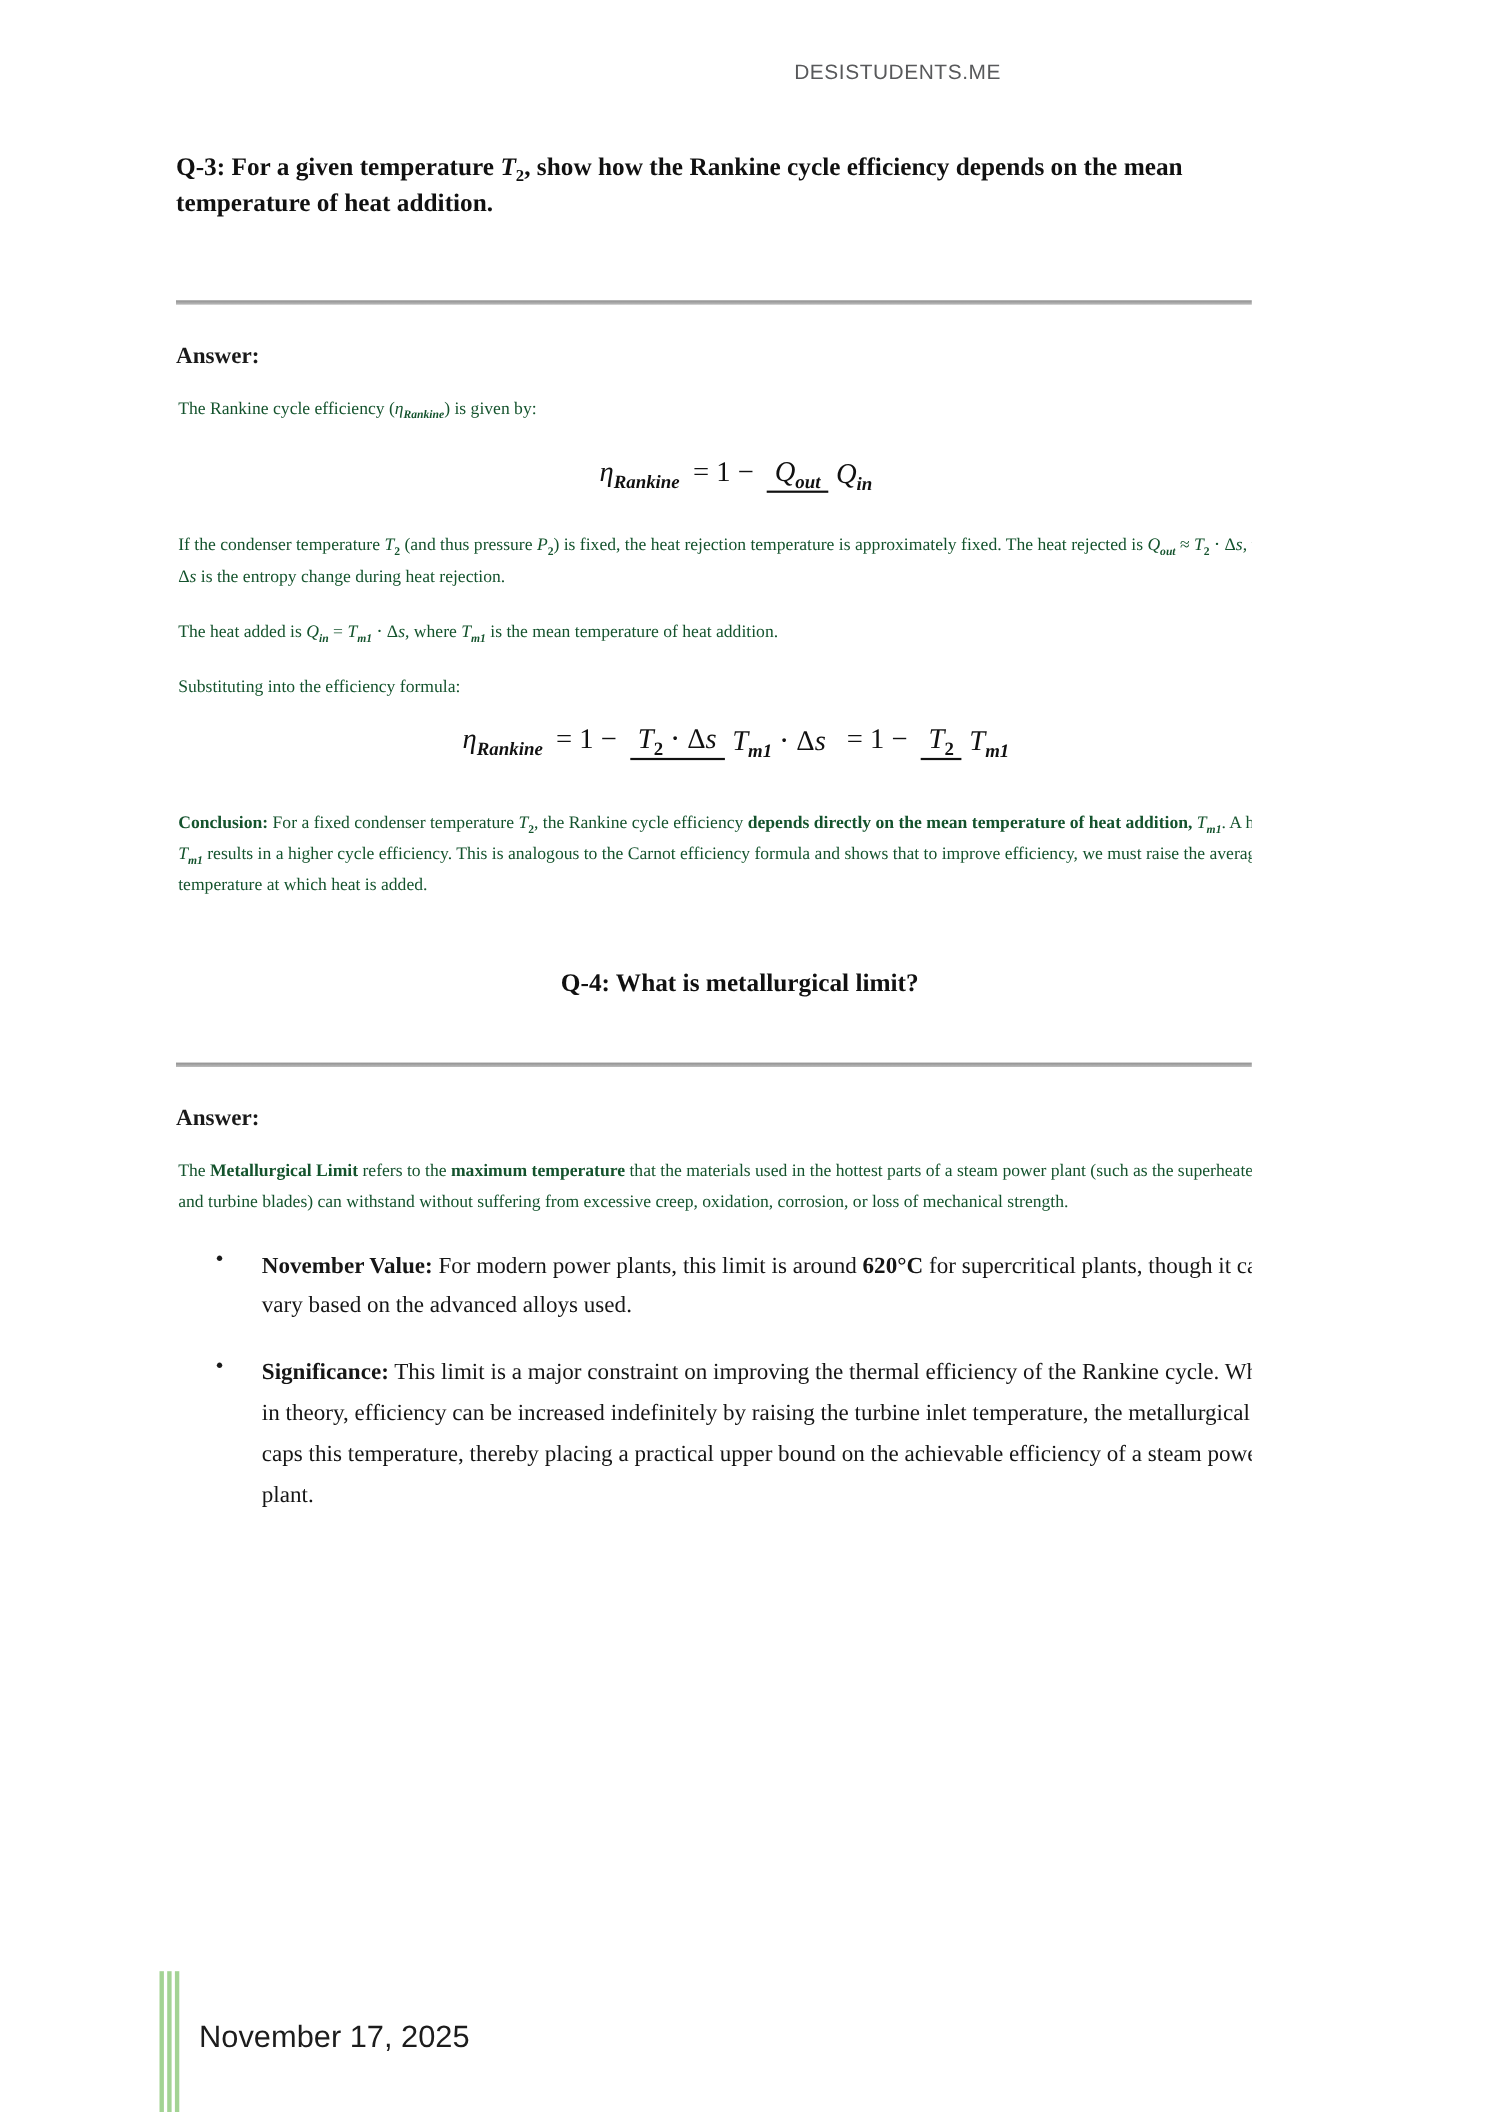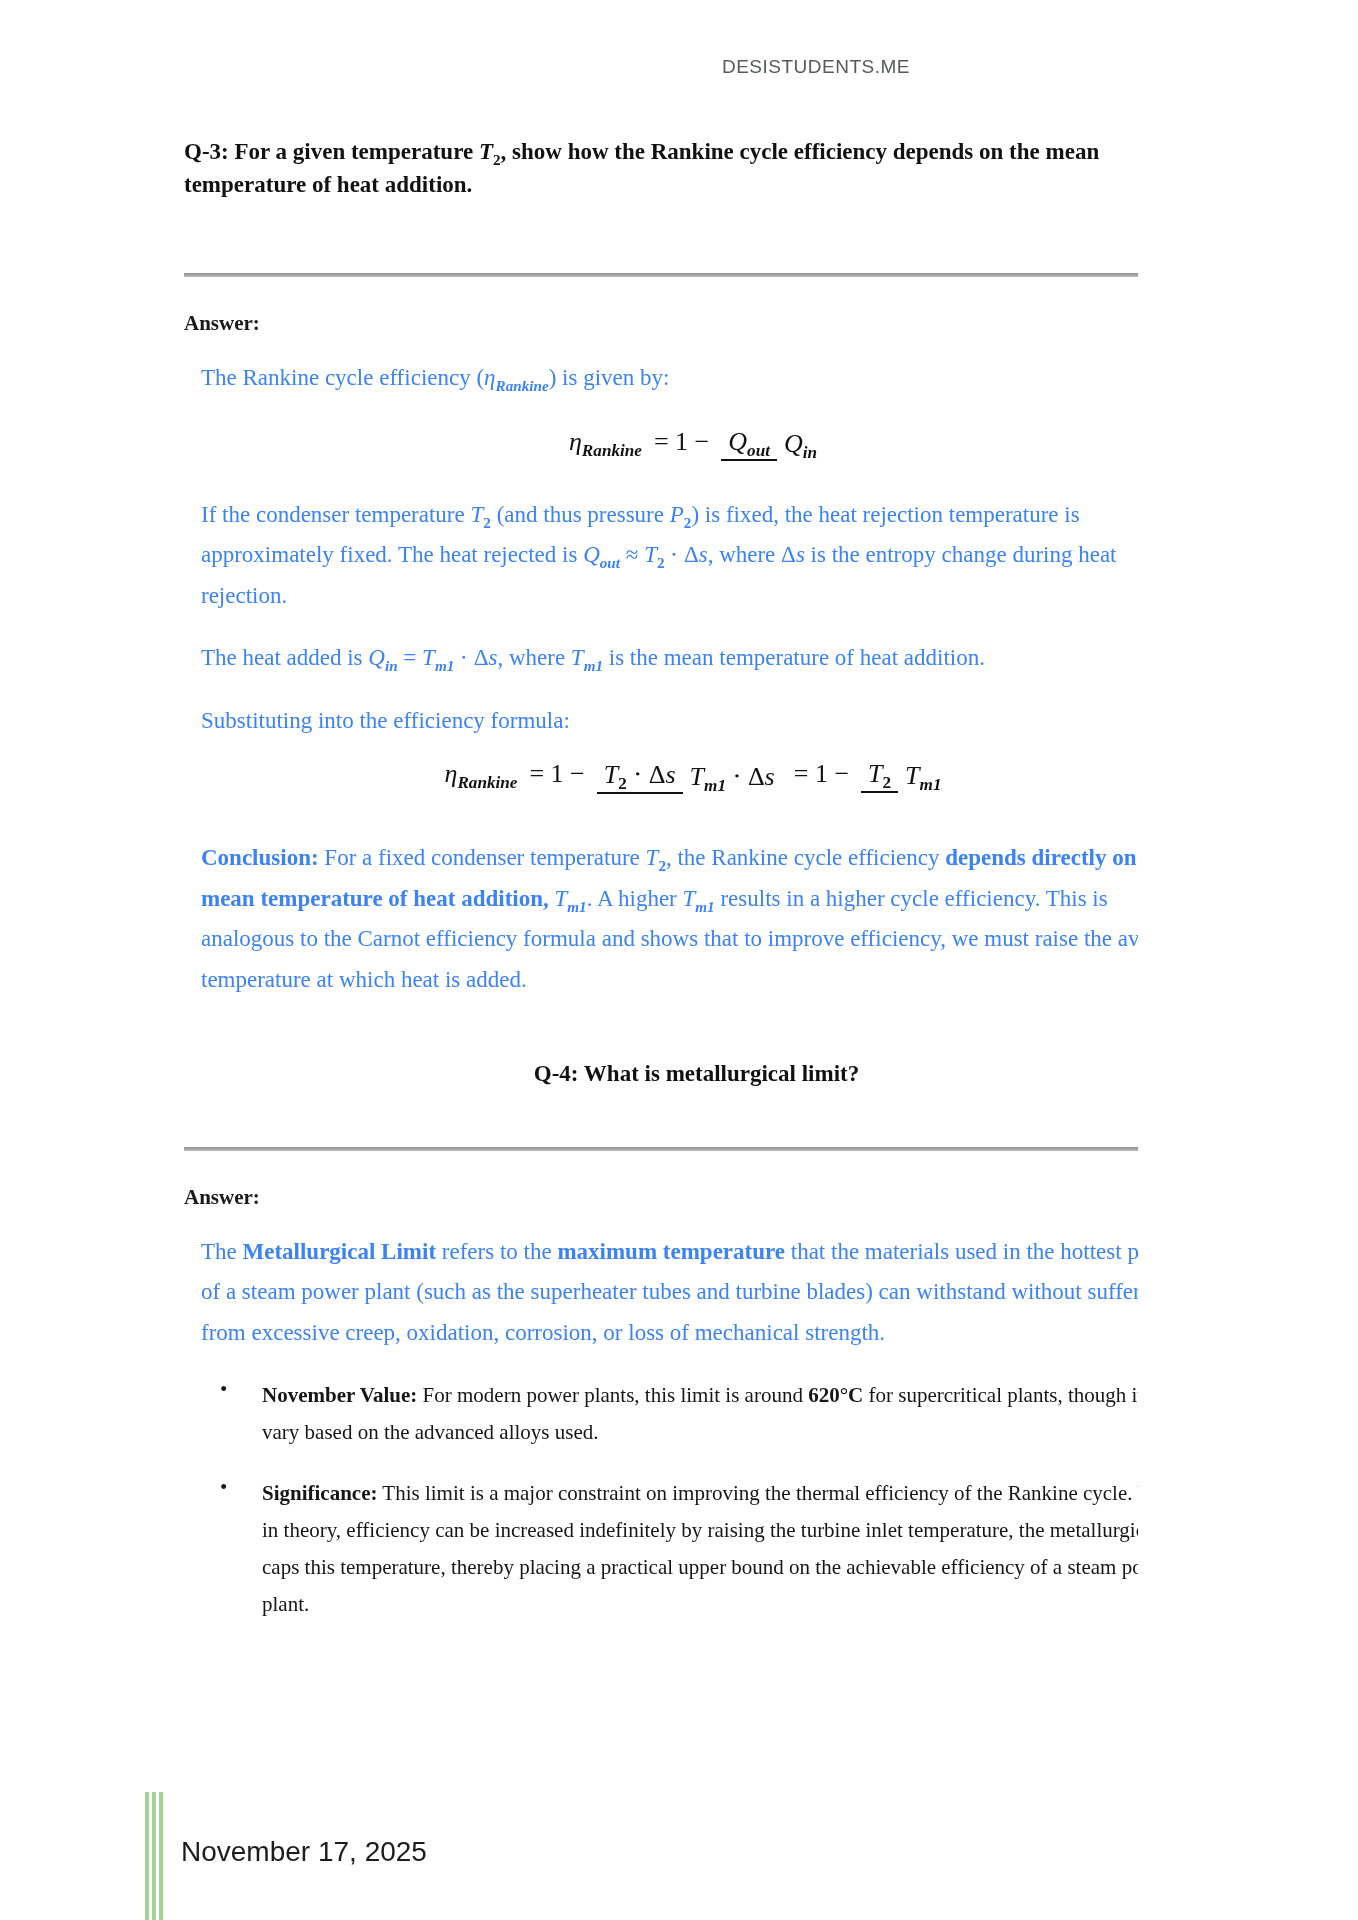--- a/index.html
+++ b/index.html
@@ -18,29 +18,29 @@
     font-size:19px; letter-spacing:0.5px; color:#58595b;
   }
   .page-badge {
     position:absolute; top:58px; left:1192px; width:166px; height:38px;
     display:flex; align-items:center;
     font-family:"Liberation Sans","DejaVu Sans",sans-serif;
     font-size:21px; color:#f4f7f2;text-align:right;
   }
   .page-badge span { padding-left:44px; }
   
-  .content { position:absolute; left:184px; top:0; width:1025px; }
+  .content { position:absolute; left:160px; top:0; width:1025px; }
   .q-title { font-weight:700; font-size:23px; line-height:1.42; color:#111; }
   .q3-title { margin-top:136px; }
   .q4-title { margin-top:58px;text-align:center; }
   .rule { height:4px; width:1025px; background:linear-gradient(to bottom,#8f8f8f,#bdbdbd); border:none; }
   .rule1 { margin-top:72px; }
   .rule2 { margin-top:56px; }
   .answer-label { font-weight:700; font-size:21px; margin-top:34px; }
-  p.body { font-size:23px; line-height:1.76; margin:17px; margin-top:22px; color:#3b82f6; }
+  p.body { font-size:16px; line-height:1.76; margin:2px; margin-top:22px; color:#14532d; }
   .bold { font-weight:700; }
   .ital { font-style:italic; }
   sub { font-size:66%; line-height:0; }
   
   .formula { text-align:center; font-size:26px; color:#111; margin-top:28px; margin-bottom:6px; }
   .formula .row { display:inline-flex; align-items:flex-start; gap:12px; }
   .mexpr { white-space:pre; }
   .frac { display:inline-flex; flex-direction:row; text-align:center; }
   .frac .num { border-bottom:2px solid #111; padding:0 7px 2px; }
   .frac .den { padding:2px 7px 0; }

